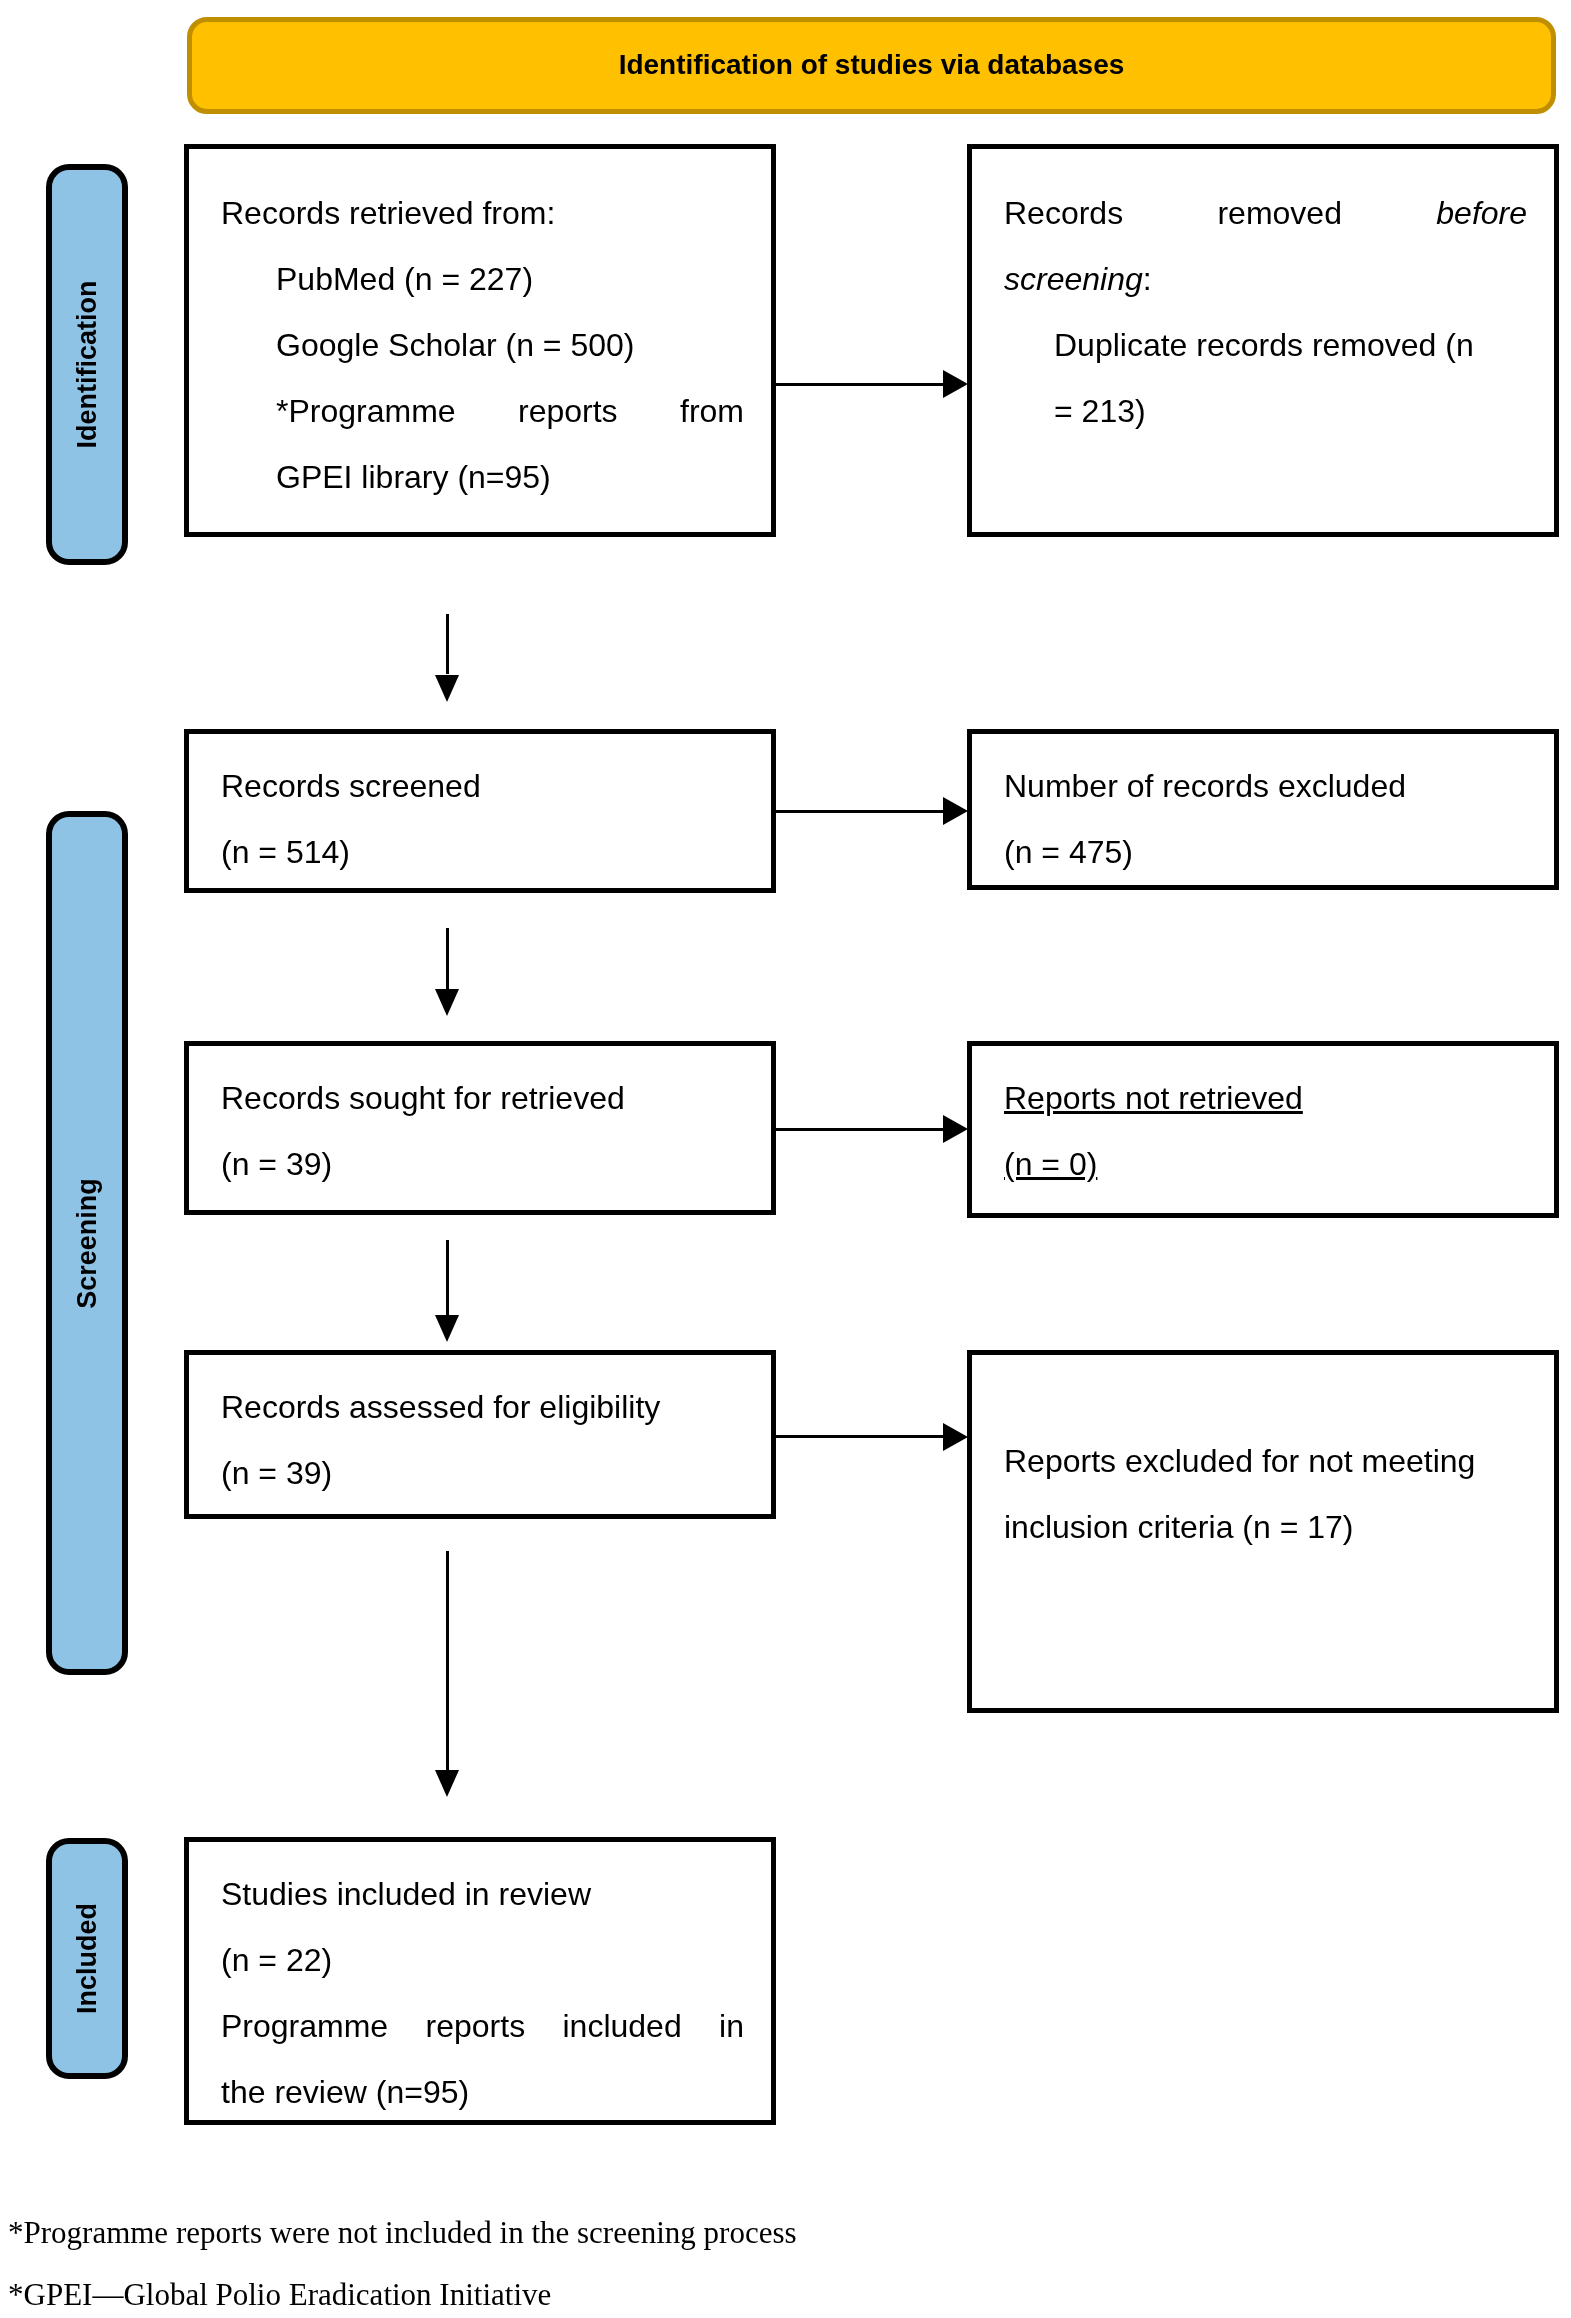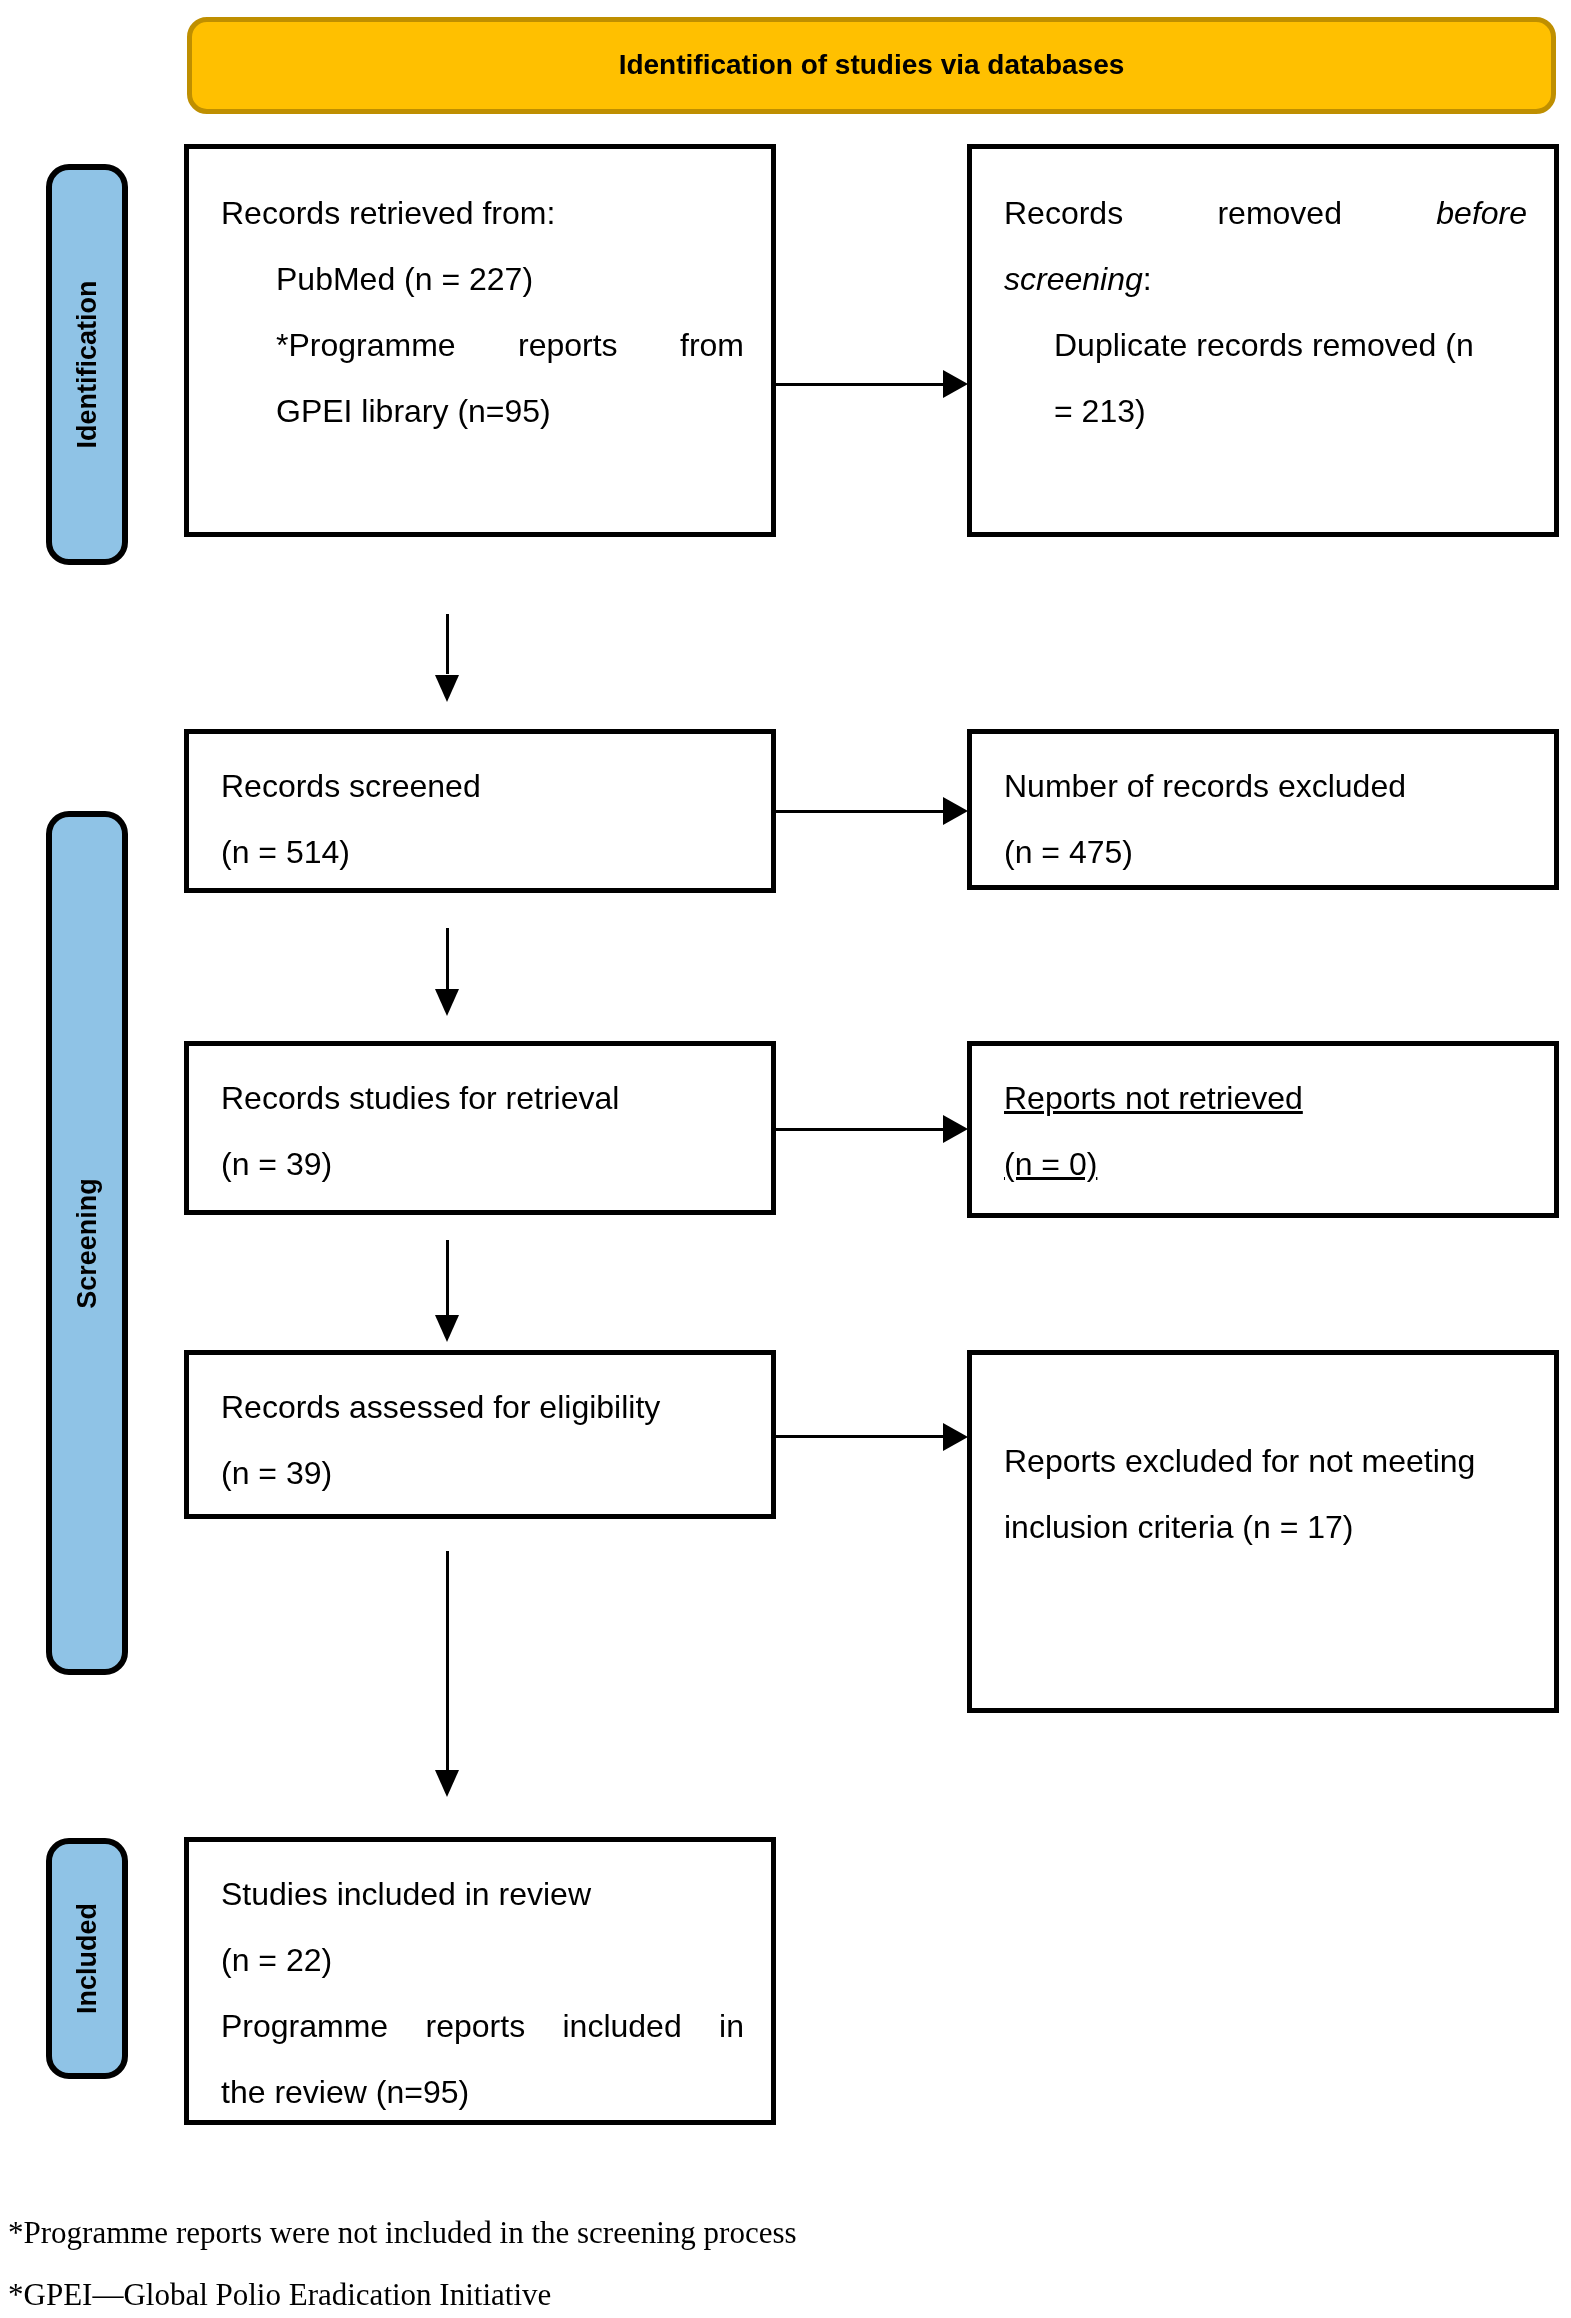--- a/index.html
+++ b/index.html
@@ -91,20 +91,21 @@
   <div class="vbar bar-screening">
     <span class="vtext">Screening</span>
   </div>
   <div class="vbar bar-included">
     <span class="vtext">Included</span>
   </div>
 
   <div class="fbox lbox1">
     <span class="line">Records retrieved from:</span>
     <span class="line ind82">PubMed (n = 227)</span>
+    <span class="line ind82">Google Scholar (n = 500)</span>
     <span class="line ind82 jl">*Programme reports from</span>
     <span class="line ind82">GPEI library (n=95)</span>
   </div>
 
   <div class="fbox rbox1">
     <span class="line jl"><span>Records removed</span> <span class="it">before</span></span>
     <span class="line"><span class="it">screening</span><span>:</span></span>
     <span class="line ind74">Duplicate records removed (n</span>
     <span class="line ind74">= 213)</span>
   </div>
@@ -112,21 +113,21 @@
   <div class="fbox lbox2">
     <span class="line">Records screened</span>
     <span class="line">(n = 514)</span>
   </div>
   <div class="fbox rbox2">
     <span class="line">Number of records excluded</span>
     <span class="line">(n = 475)</span>
   </div>
 
   <div class="fbox lbox3">
-    <span class="line">Records studies for retrieval</span>
+    <span class="line">Records sought for retrieved</span>
     <span class="line">(n = 39)</span>
   </div>
   <div class="fbox rbox3">
     <span class="line">Reports not retrieved</span>
     <span class="line">(n = 0)</span>
   </div>
 
   <div class="fbox lbox4">
     <span class="line">Records assessed for eligibility</span>
     <span class="line">(n = 39)</span>

